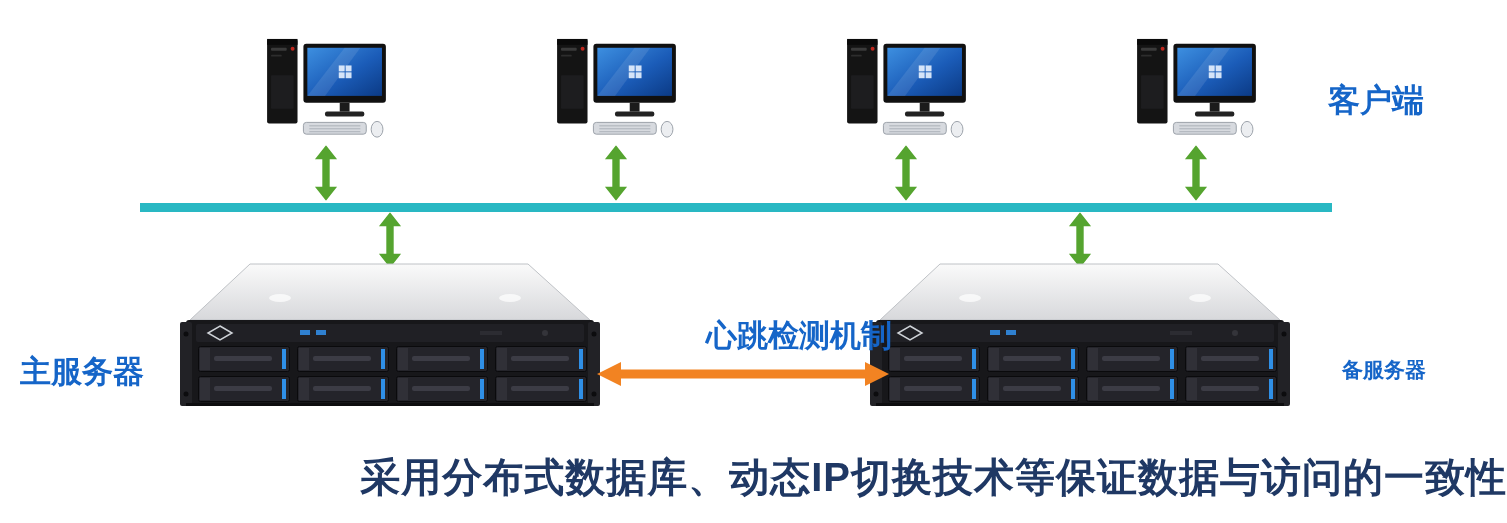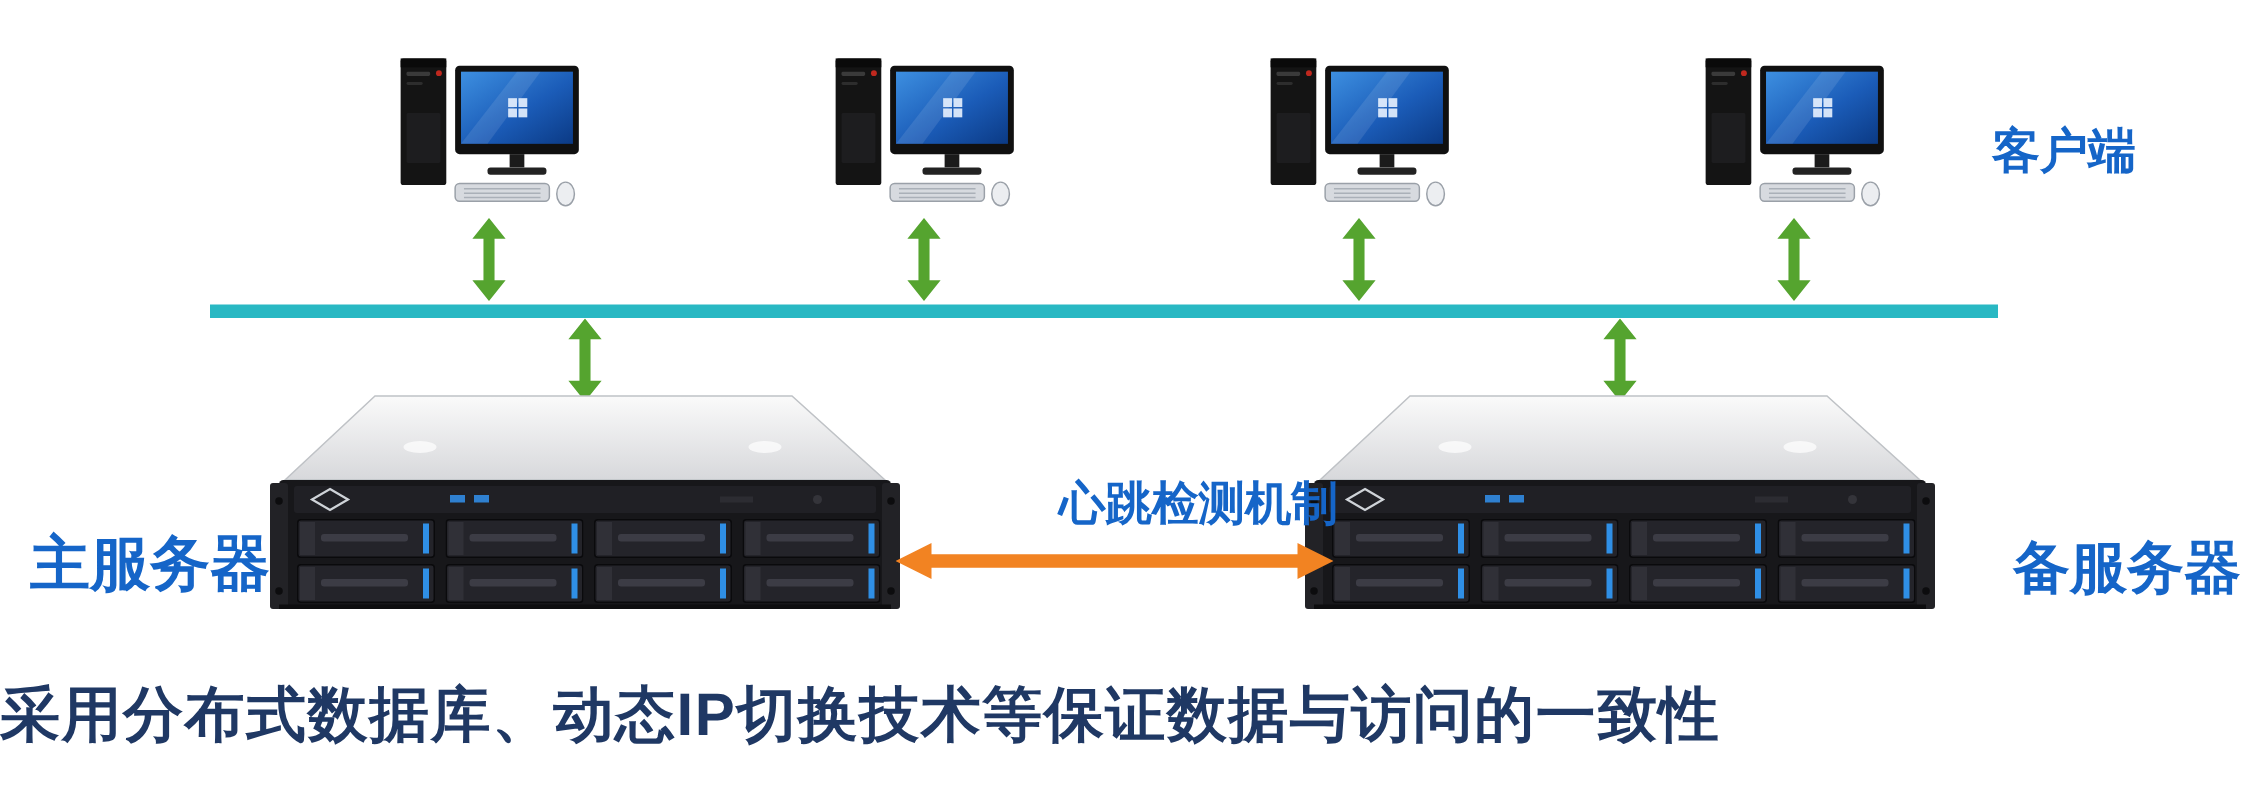--- a/index.html
+++ b/index.html
@@ -41,27 +41,27 @@
 
   
   .label{
     position:absolute;
     font-weight:bold;
     color:var(--label-blue,#1565C8);
     white-space:nowrap;
     line-height:1;
   }
   .client-label{left:1328px;top:84px;font-size:32px;}
-  .primary-label{left:20px;top:356px;font-size:40px;}
-  .backup-label{left:1342px;top:360px;font-size:38px;font-family:Liberation Serif, serif;}
+  .primary-label{left:20px;top:356px;font-size:31px;}
+  .backup-label{left:1342px;top:360px;font-size:21px;font-family:Liberation Serif, serif;}
   .heartbeat-label{left:592px;top:320px;width:300px;text-align:right;font-size:31px;}
 
   .caption{
     position:absolute;left:0;top:455px;width:100%;
-    text-align:left;
+    text-align:right;
     font-size:40px;font-weight:bold;
     color:var(--caption-navy,#1F3864);
     letter-spacing:1px;
     line-height:1.1;
   }
 
   .defs-svg{position:absolute;width:0;height:0;overflow:hidden;}
 </style>
 </head>
 <body>

